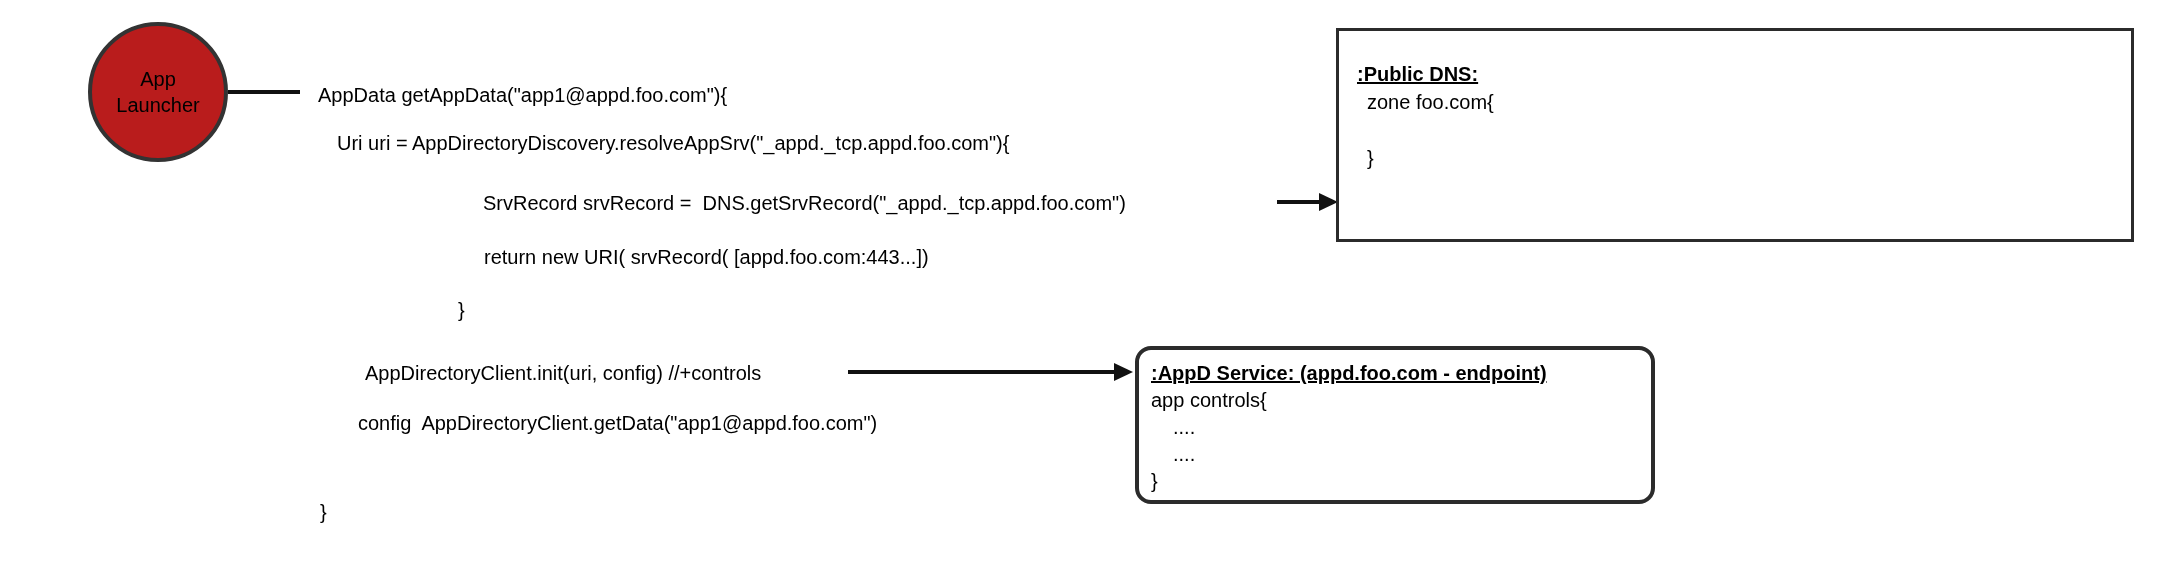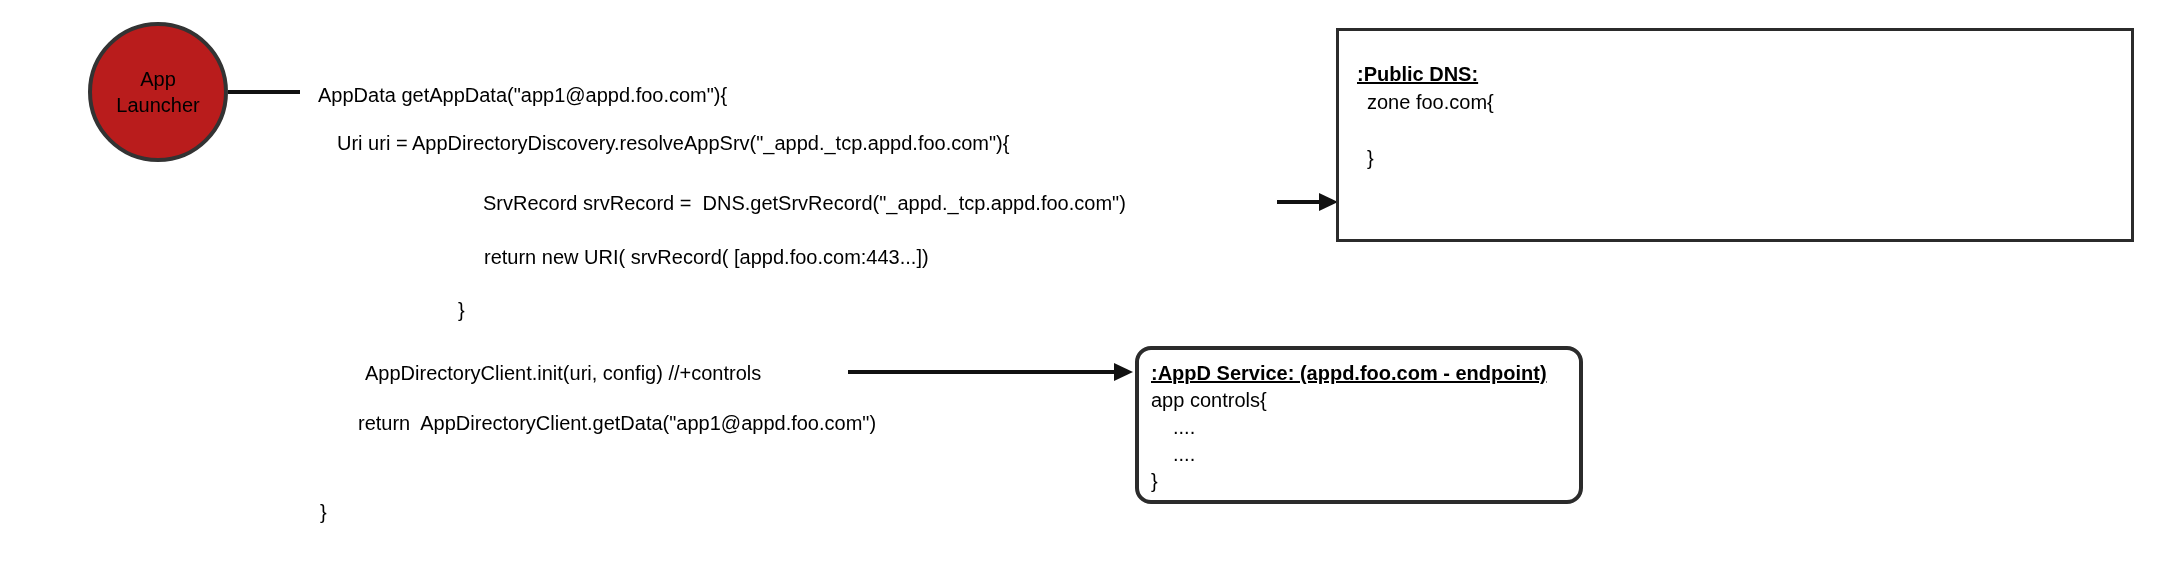--- a/index.html
+++ b/index.html
@@ -68,21 +68,21 @@
     font-weight: bold;
     text-decoration: underline;
     white-space: pre;
   }
   .dns-line { min-height: 28px; white-space: pre; margin-left: 10px; }
   .dns-line.indent { padding-left: 16px; }
 
   
   .appd-box {
     position: absolute; left: 1135px; top: 346px;
-    width: 448px; height: 158px;
+    width: 520px; height: 158px;
     box-sizing: border-box;
     border: 4px solid #2b2b2b; border-radius: 16px;
     background: #ffffff;
     padding: 10px 14px 0 12px;
     font-size: 20px; line-height: 27px;
   }
   .appd-line { min-height: 27px; white-space: pre; }
   .appd-line.indent { padding-left: 22px; }
 </style>
 </head>
@@ -94,21 +94,21 @@
 </div>
 
 <div class="hline connector"></div>
 
 <div class="code-line l1">AppData getAppData("app1@appd.foo.com"){</div>
 <div class="code-line l2">Uri uri = AppDirectoryDiscovery.resolveAppSrv("_appd._tcp.appd.foo.com"){</div>
 <div class="code-line l3">SrvRecord srvRecord =  DNS.getSrvRecord("_appd._tcp.appd.foo.com")</div>
 <div class="code-line l4">return new URI( srvRecord( [appd.foo.com:443...])</div>
 <div class="code-line l5">}</div>
 <div class="code-line l6">AppDirectoryClient.init(uri, config) //+controls</div>
-<div class="code-line l7">return  AppDirectoryClient.getData("app1@appd.foo.com")</div>
+<div class="code-line l7">config  AppDirectoryClient.getData("app1@appd.foo.com")</div>
 <div class="code-line l8">}</div>
 
 <div class="hline arrow1-shaft"></div>
 <div class="arrow-head arrow1-head"></div>
 
 <div class="hline arrow2-shaft"></div>
 <div class="arrow-head arrow2-head"></div>
 
 <div class="dns-box">
   <div class="box-title">:Public DNS:</div>

